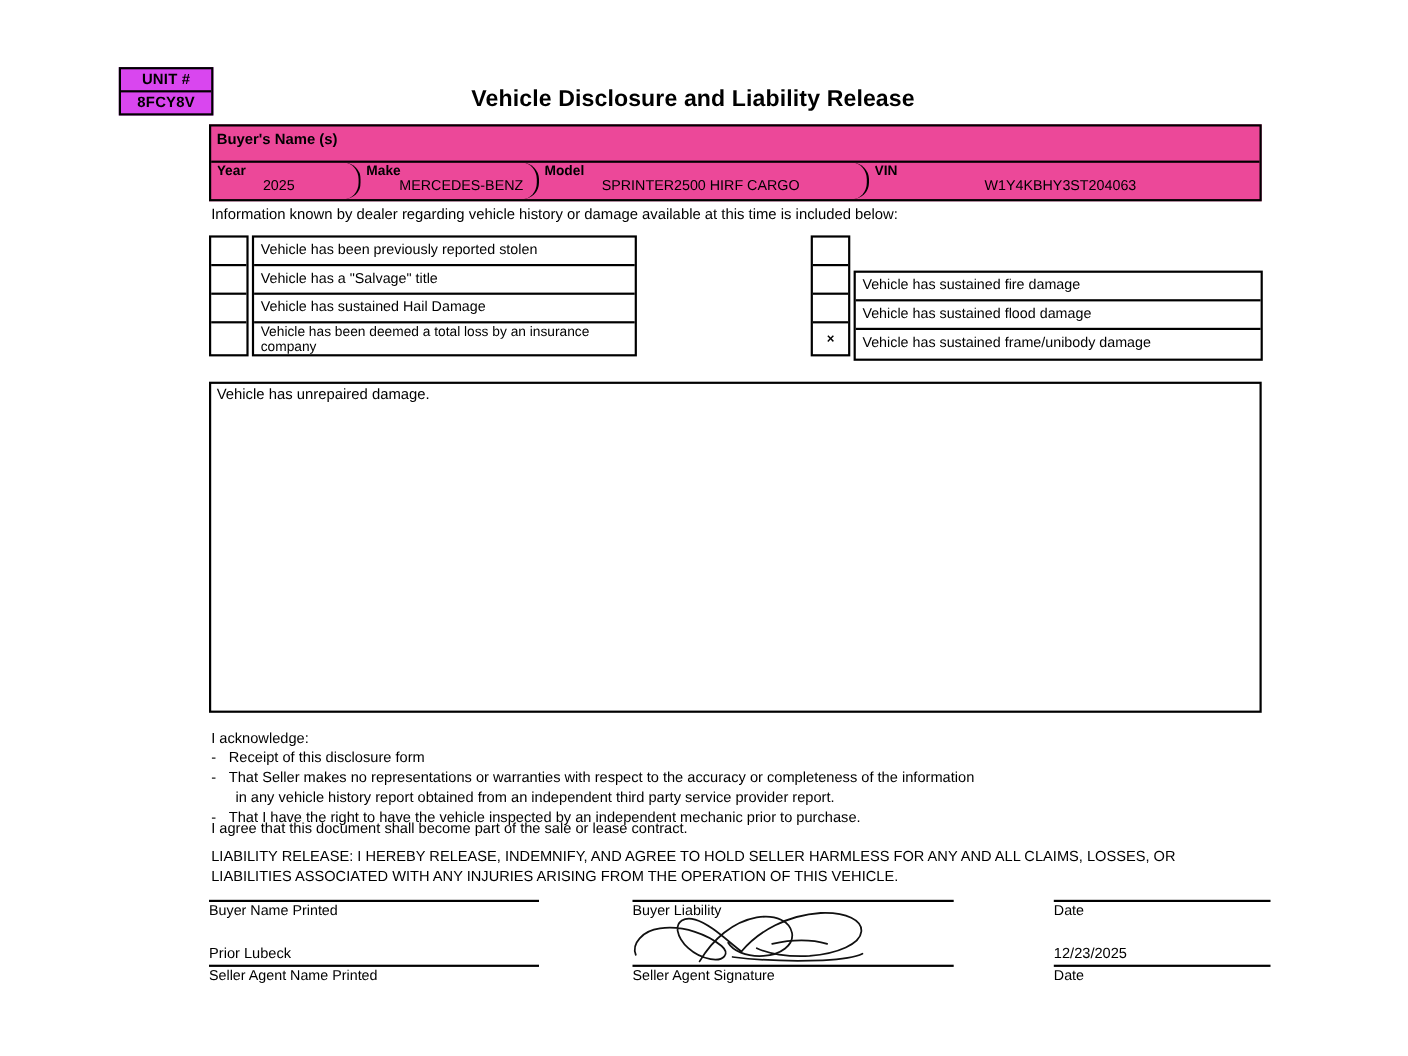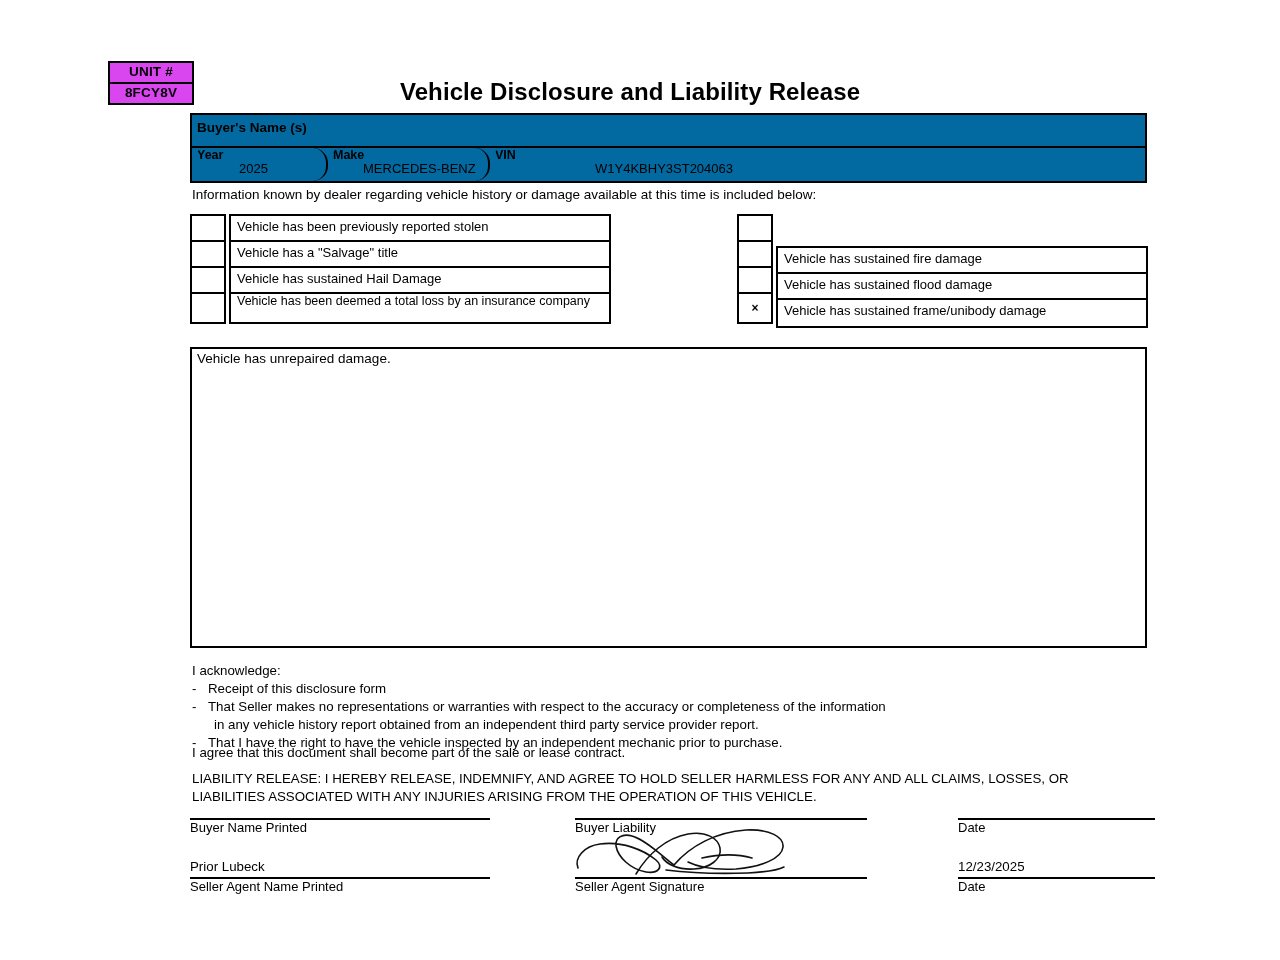--- a/index.html
+++ b/index.html
@@ -45,34 +45,34 @@
     border-bottom: 2px solid #000;
   }
 
   
   .doc-title {
     position: absolute;
     left: 300px;
     top: 78px;
     width: 660px;
     text-align: center;
-    font-size: 24px;
+    font-size: 21px;
     font-weight: 700;
     letter-spacing: .1px;
   }
 
   
   .info-table {
     position: absolute;
     left: 190px;
     top: 113px;
     width: 957px;
     border: 2px solid #000;
     box-sizing: border-box;
-    background: #0369a1;
+    background: #ec4899;
   }
   .buyer-row {
     height: 33px;
     border-bottom: 2px solid #000;
     box-sizing: border-box;
     padding: 3px 0 0 5px;
   }
   .buyer-label {
     font-size: 13.5px;
     font-weight: 600;
@@ -147,21 +147,21 @@
   }
   .cb-cell.tall { height: 28px; }
   .cb-cell:last-child { border-bottom: none; }
 
   .lbl-col {
     border: 2px solid #000;
     box-sizing: border-box;
     background: #fff;
     margin-left: 3px;
   }
-  .lbl-col.left-w  { width: 382px; }
+  .lbl-col.left-w  { width: 350px; }
   .lbl-col.right-w { width: 372px; margin-top: 32px; }
 
   .lbl-cell {
     height: 26px;
     border-bottom: 2px solid #000;
     box-sizing: border-box;
     font-size: 13px;
     padding: 4px 0 0 6px;
     line-height: 1.05;
     white-space: nowrap;
@@ -303,20 +303,24 @@
       <span></span>
     </div>
     <div class="vfields">
       <div class="vcell vcell-y">
         <div class="vlabel">Year</div>
         <div class="vvalue">2025</div>
       </div>
       <div class="vcell vcell-mk">
         <div class="vlabel">Make</div>
         <div class="vvalue">MERCEDES-BENZ</div>
+      </div>
+      <div class="vcell vcell-md">
+        <div class="vlabel">Model</div>
+        <div class="vvalue">SPRINTER2500 HIRF CARGO</div>
       </div>
       <div class="vcell vcell-vin">
         <div class="vlabel">VIN</div>
         <div class="vvalue">W1Y4KBHY3ST204063</div>
       </div>
     </div>
   </div>
 
   <div class="intro-line">Information known by dealer regarding vehicle history or damage available at this time is included below:</div>
 

